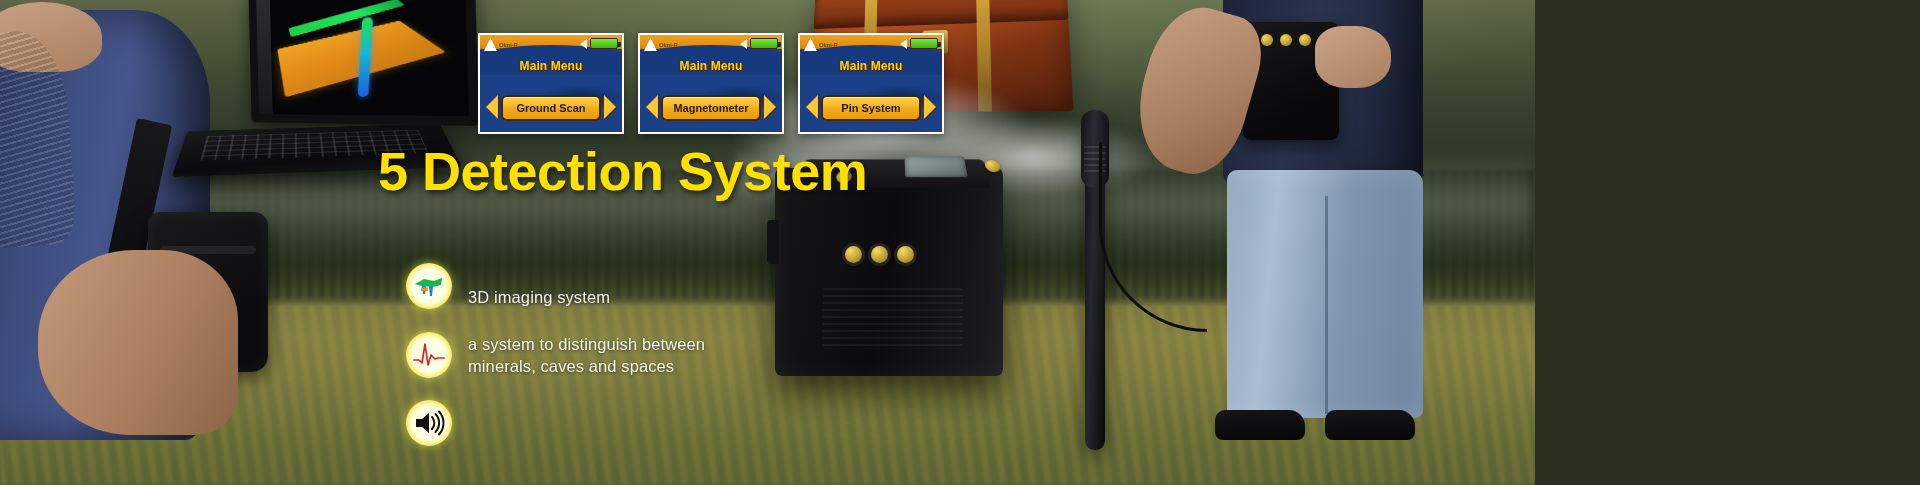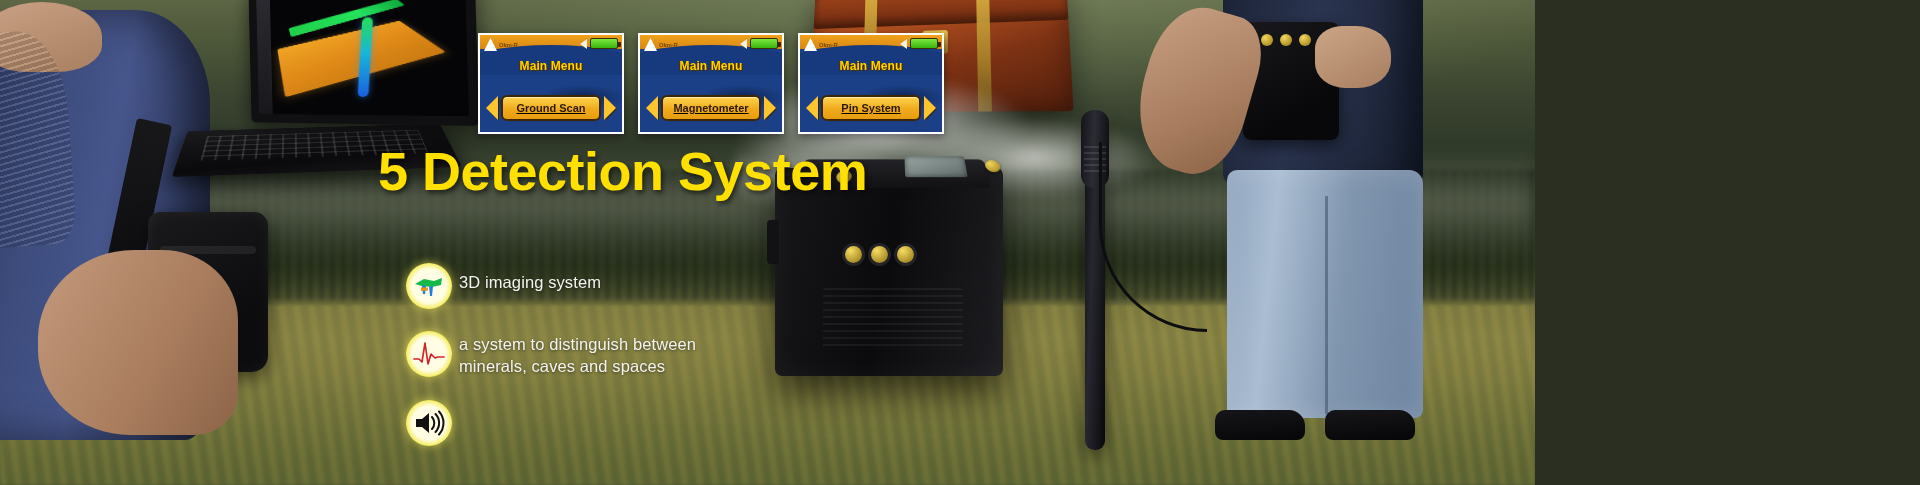--- a/index.html
+++ b/index.html
@@ -359,21 +359,21 @@
     width:3px; height:5px; background:#3b2a05; border-radius:0 1px 1px 0;
   }
   .panel-title{
     position:absolute; left:0; right:0; top:24px; text-align:center;
     color:#ffd400; font-size:12px; font-weight:700; z-index:3;
     text-shadow:1px 1px 0 #4a2d00, -1px 0 0 #4a2d00;
     letter-spacing:.1px;
   }
   .panel-row{
     position:absolute; left:6px; right:6px; bottom:11px;
-    display:flex; align-items:center; justify-content:space-between; z-index:3;text-decoration:underline;
+    display:flex; align-items:flex-start; justify-content:space-between; z-index:3;
   }
   .arrow-l, .arrow-r{
     width:0; height:0;
     border-top:12px solid transparent; border-bottom:12px solid transparent;
     filter:drop-shadow(1px 1px 0 rgba(60,35,0,.85));
     flex:0 0 auto;
   }
   .arrow-l{ border-right:12px solid #fdc62e; }
   .arrow-r{ border-left:12px solid #fdc62e; }
   .panel-btn{
@@ -393,21 +393,21 @@
     font-size:54px; font-weight:700; letter-spacing:-.5px;
     text-shadow:2px 3px 5px rgba(0,0,0,.55);
     white-space:nowrap;
   }
 
   
   .features-left{ position:absolute; left:406px; top:263px; z-index:6; width:400px; }
   .features-right{ position:absolute; left:830px; top:263px; z-index:6; width:420px; }
 
   .feature{
-    display:flex; align-items:flex-start; gap:7px;
+    display:flex; align-items:flex-end; gap:16px;
     margin-bottom:22px;
   }
   .feature-icon{
     flex:0 0 auto;
     width:46px; height:46px; border-radius:50%;
     background:radial-gradient(circle at 50% 50%, #fffde4 52%, #f4ec52 72%, #e5dc2f 100%);
     box-shadow:0 0 10px rgba(244,236,82,.65);
     position:relative; overflow:hidden;
     display:flex; align-items:center; justify-content:center;
   }

